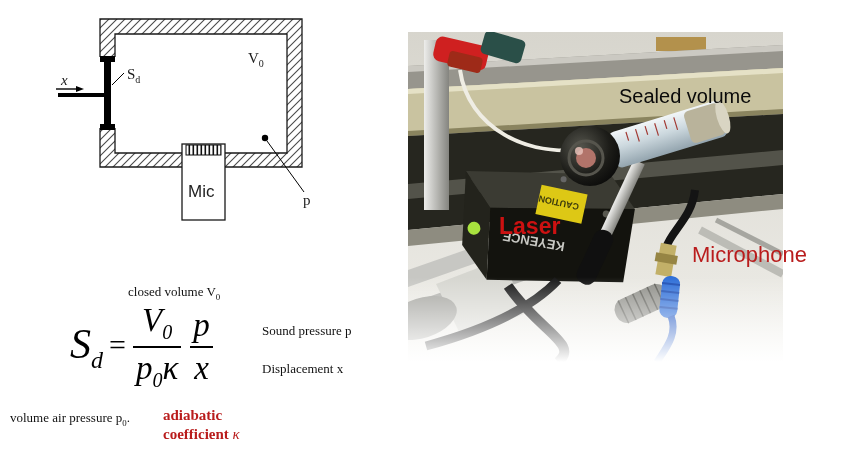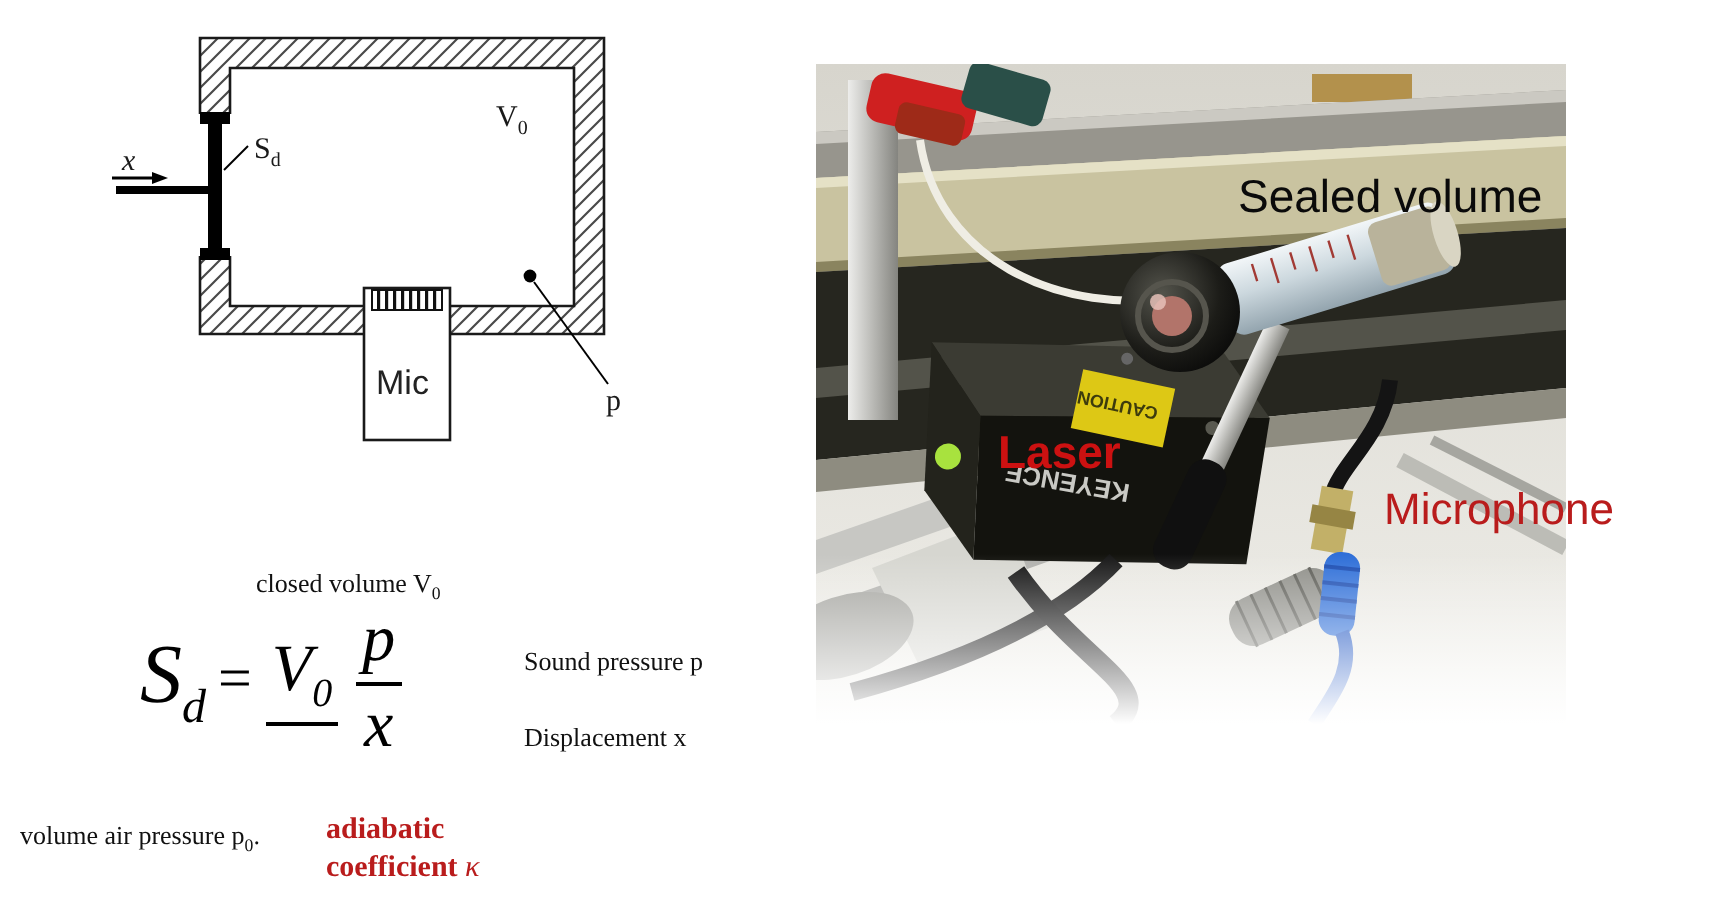--- a/index.html
+++ b/index.html
@@ -31,21 +31,21 @@
   .eq-equals{font-style:normal;font-size:30px;margin:0 7px 0 6px;position:relative;top:-2px;}
   .frac{display:inline-flex;flex-direction:column;align-items:center;font-size:33px;line-height:1.05;}
   .frac sub{font-size:20px;vertical-align:-8px;}
   .frac-bar{width:100%;border-top:2.5px solid #000;height:0;margin:3px 0;}
   .frac2{margin-left:9px;}
   .frac .num,.frac .den{padding:0 3px;}
 
   
   #photo{left:408px;top:32px;width:375px;height:330px;background:linear-gradient(#d7d5cd,#efeee9);}
   .photo-label{position:absolute;white-space:nowrap;}
-  #lbl-sealed{left:619px;top:85px;font-size:23px;color:#0a0a0a;}
+  #lbl-sealed{left:619px;top:85px;font-size:20px;color:#0a0a0a;}
   #lbl-laser{left:499px;top:213px;font-size:23px;font-weight:bold;color:#cc1111;}
   #lbl-mic{left:692px;top:242px;font-size:22px;color:#2222a6;}
 </style>
 </head>
 <body>
 
 <svg id="schematic" class="abs" viewBox="0 0 340 235">
   <defs>
     <pattern id="hatch" width="8" height="8" patternUnits="userSpaceOnUse">
       <path d="M-1,9 L9,-1 M-1,1 L1,-1 M7,9 L9,7" stroke="#4a4a4a" stroke-width="1.1" fill="none"></path>
@@ -92,20 +92,21 @@
 </svg>
 
 <div id="closed-volume" class="abs serif-small"><span>closed volume V</span><sub>0</sub></div>
 
 <div id="equation" class="abs">
   <span class="eq-lhs"><span>S</span><sub>d</sub></span>
   <span class="eq-equals">=</span>
   <span class="frac">
     <span class="num"><span>V</span><sub>0</sub></span>
     <span class="frac-bar"></span>
+    <span class="den"><span>p</span><sub>0</sub><span>κ</span></span>
   </span>
   <span class="frac frac2">
     <span class="num">p</span>
     <span class="frac-bar"></span>
     <span class="den">x</span>
   </span>
 </div>
 
 <div id="sound-pressure" class="abs serif-small">Sound pressure p</div>
 <div id="displacement" class="abs serif-small">Displacement x</div>

